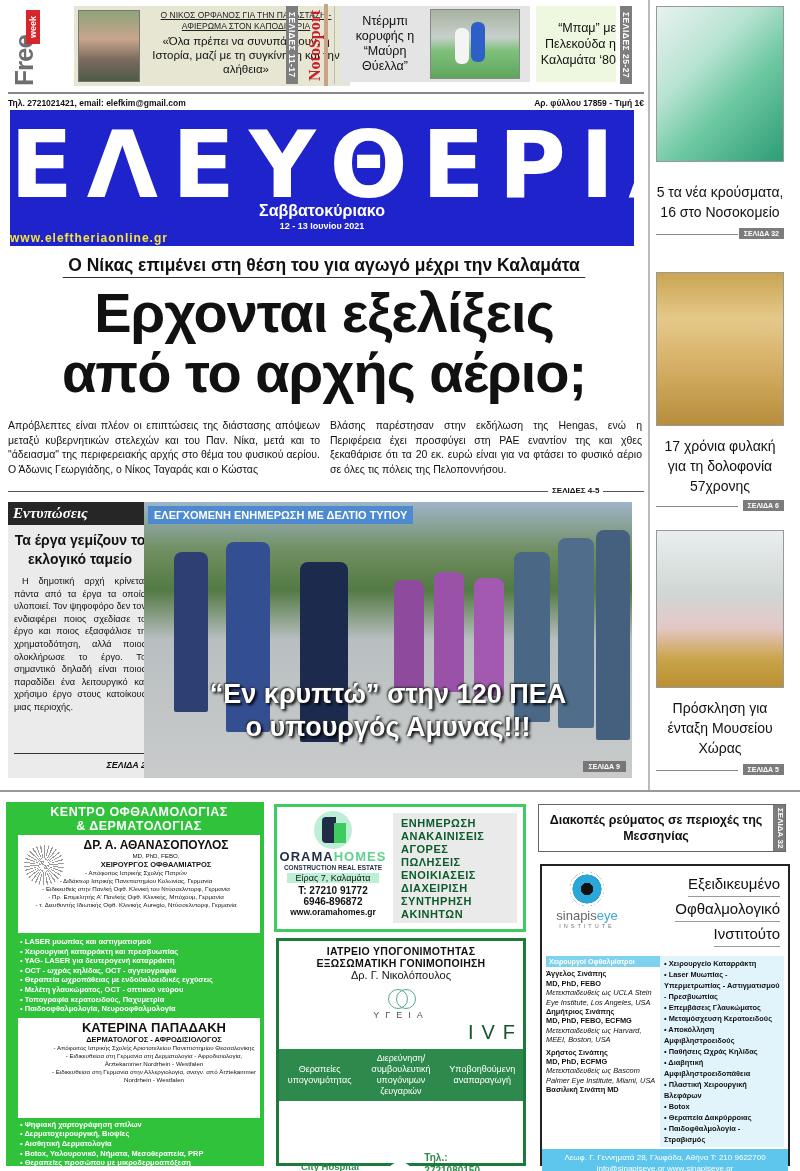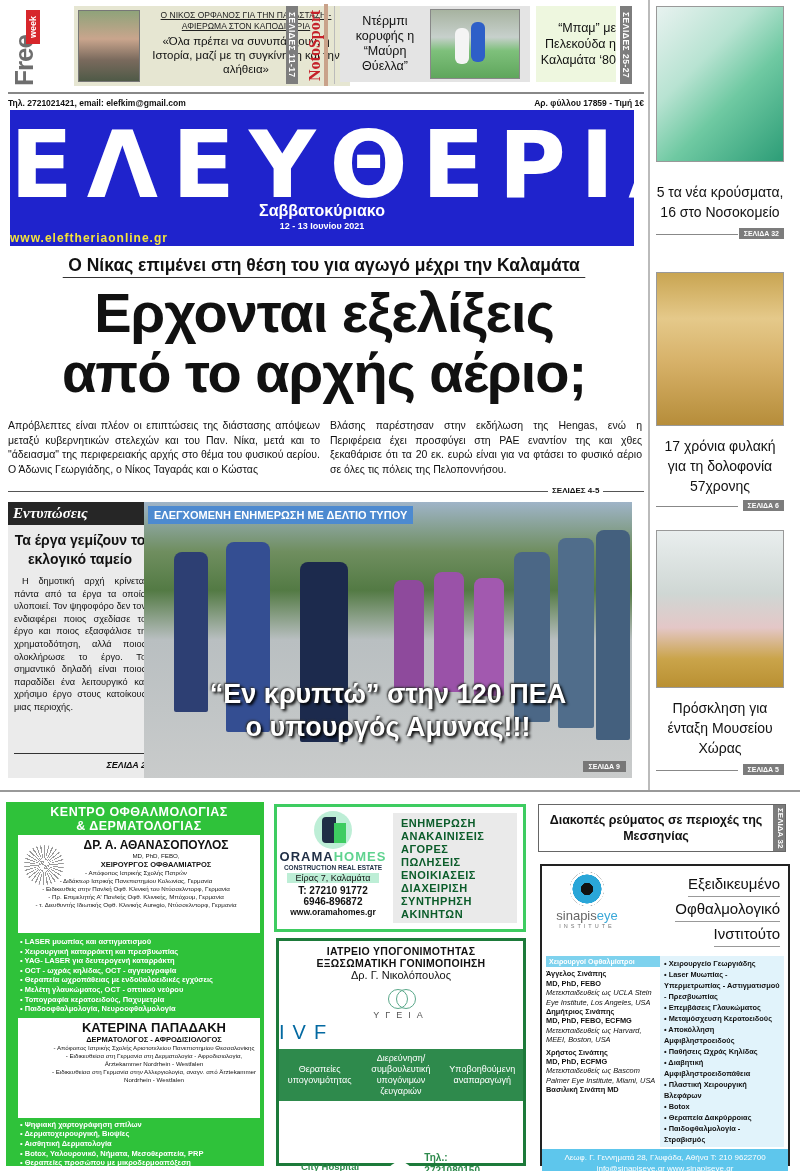--- a/index.html
+++ b/index.html
@@ -101,21 +101,21 @@
   .ad2 .right { flex: 1; background: #eaeaea; margin: 6px 6px 6px 4px; padding: 4px 8px; }
   .ad2 .right div { font-weight: bold; font-size: 11px; line-height: 13px; color: #0b5c2a; letter-spacing: 0.5px; }
 
   .ad3 { left: 276px; top: 938px; width: 250px; height: 228px; border: 3px solid #1d7a3a; background: #fff; }
   .ad3 .t1 { text-align: center; font-weight: bold; font-size: 10.5px; line-height: 12px; padding-top: 4px; letter-spacing: 0.3px; }
   .ad3 .t2 { text-align: center; font-size: 11px; }
   .ad3 .rings { width: 30px; height: 22px; margin: 6px auto 0; position: relative; }
   .ad3 .rings::before, .ad3 .rings::after { content:""; position:absolute; width:18px; height:18px; border:1px solid #5aa88a; border-radius:50%; top:2px; }
   .ad3 .rings::before { left: 2px; } .ad3 .rings::after { left: 10px; }
   .ad3 .ivf { text-align: center; color: #555; font-size: 9px; letter-spacing: 6px; line-height: 12px; }
-  .ad3 .ivf2 { text-align: left; color: #0369a1; font-size: 20px; letter-spacing: 8px; line-height: 22px; }
+  .ad3 .ivf2 { text-align: right; color: #14532d; font-size: 20px; letter-spacing: 8px; line-height: 22px; padding-left: 24px; }
   .ad3 .band { background: #2e8a4c; color: #fff; display: flex; margin-top: 6px; height: 52px; align-items: center; }
   .ad3 .band div { flex: 1; text-align: center; font-size: 9px; line-height: 11px; }
   .ad3 .foot { display: flex; padding: 4px 22px; align-items: center; color: #2e8a4c; font-weight: bold; margin-top: 46px; }
   .ad3 .foot .a { font-size: 9.5px; line-height: 11px; width: 80px; }
   .ad3 .foot .ic { width: 30px; height: 30px; margin: 0 10px; border-radius: 50%; background: radial-gradient(circle,#b7e0b3 0 30%,#fff 31%); }
   .ad3 .foot .p { font-size: 10px; line-height: 13px; }
 
   .news-box { left: 538px; top: 804px; width: 248px; height: 48px; border: 1px solid #666; display: flex; }
   .news-box .t { flex: 1; text-align: center; font-weight: bold; font-size: 12.5px; line-height: 16px; padding-top: 7px; }
   .news-box .v { width: 12px; writing-mode: vertical-rl; background: #7c7c7c; color: #fff; font-size: 8px; font-weight: bold; text-align: center; }
@@ -356,21 +356,21 @@
       <div class="i">Μετεκπαιδευθείς ως UCLA Stein Eye Institute, Los Angeles, USA</div>
       <div class="n">Δημήτριος Σινάπης</div>
       <div class="n">MD, PhD, FEBO, ECFMG</div>
       <div class="i">Μετεκπαιδευθείς ως Harvard, MEEI, Boston, USA</div>
       <div class="n" style="margin-top:3px;">Χρήστος Σινάπης</div>
       <div class="n">MD, PhD, ECFMG</div>
       <div class="i">Μετεκπαιδευθείς ως Bascom Palmer Eye Institute, Miami, USA</div>
       <div class="n">Βασιλική Σινάπη MD</div>
     </div>
     <div class="rc">
-      <div>• Χειρουργείο Γεωργιάδης</div>
+      <div>• Χειρουργείο Καταρράκτη</div>
       <div>• Laser Μυωπίας - Υπερμετρωπίας - Αστιγματισμού - Πρεσβυωπίας</div>
       <div>• Επεμβάσεις Γλαυκώματος</div>
       <div>• Μεταμόσχευση Κερατοειδούς</div>
       <div>• Αποκόλληση Αμφιβληστροειδούς</div>
       <div>• Παθήσεις Ωχράς Κηλίδας</div>
       <div>• Διαβητική Αμφιβληστροειδοπάθεια</div>
       <div>• Πλαστική Χειρουργική Βλεφάρων</div>
       <div>• Botox</div>
       <div>• Θεραπεία Δακρύρροιας</div>
       <div>• Παιδοφθαλμολογία - Στραβισμός</div>

